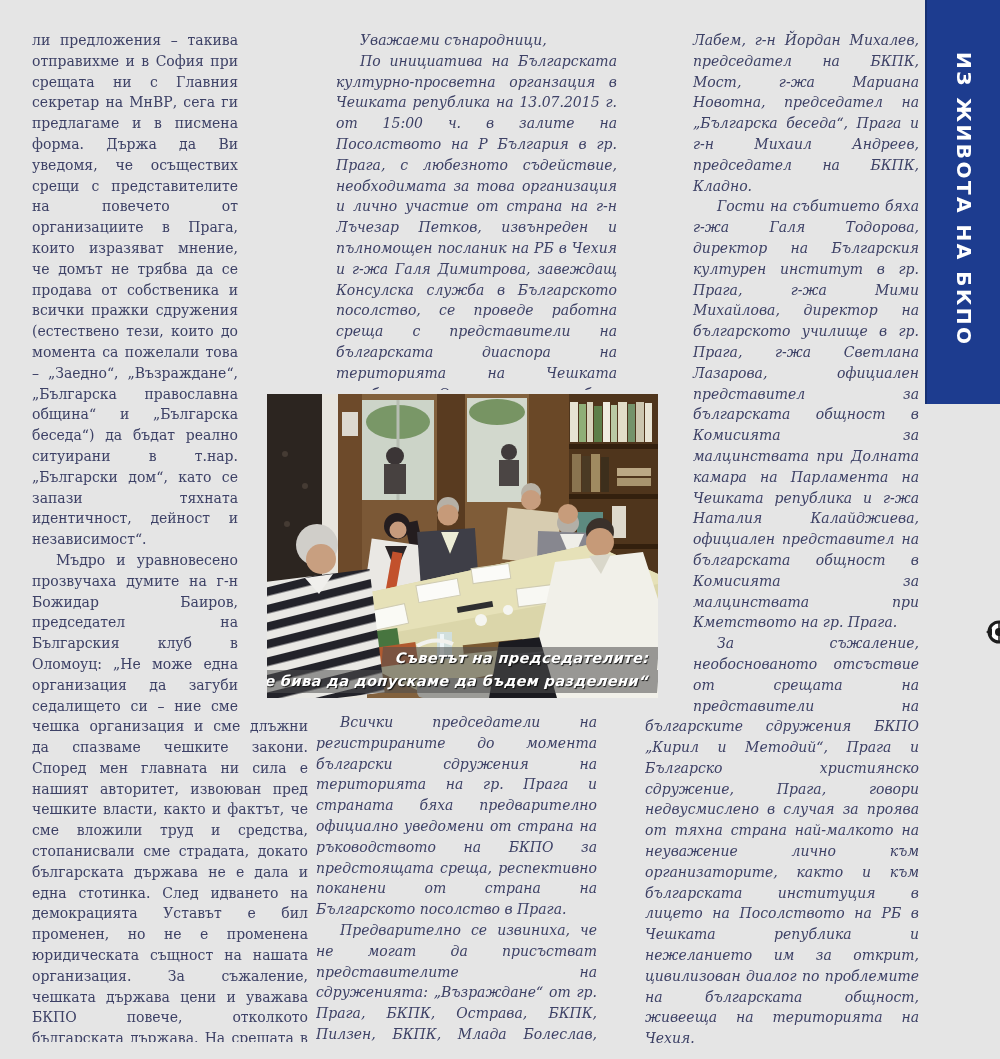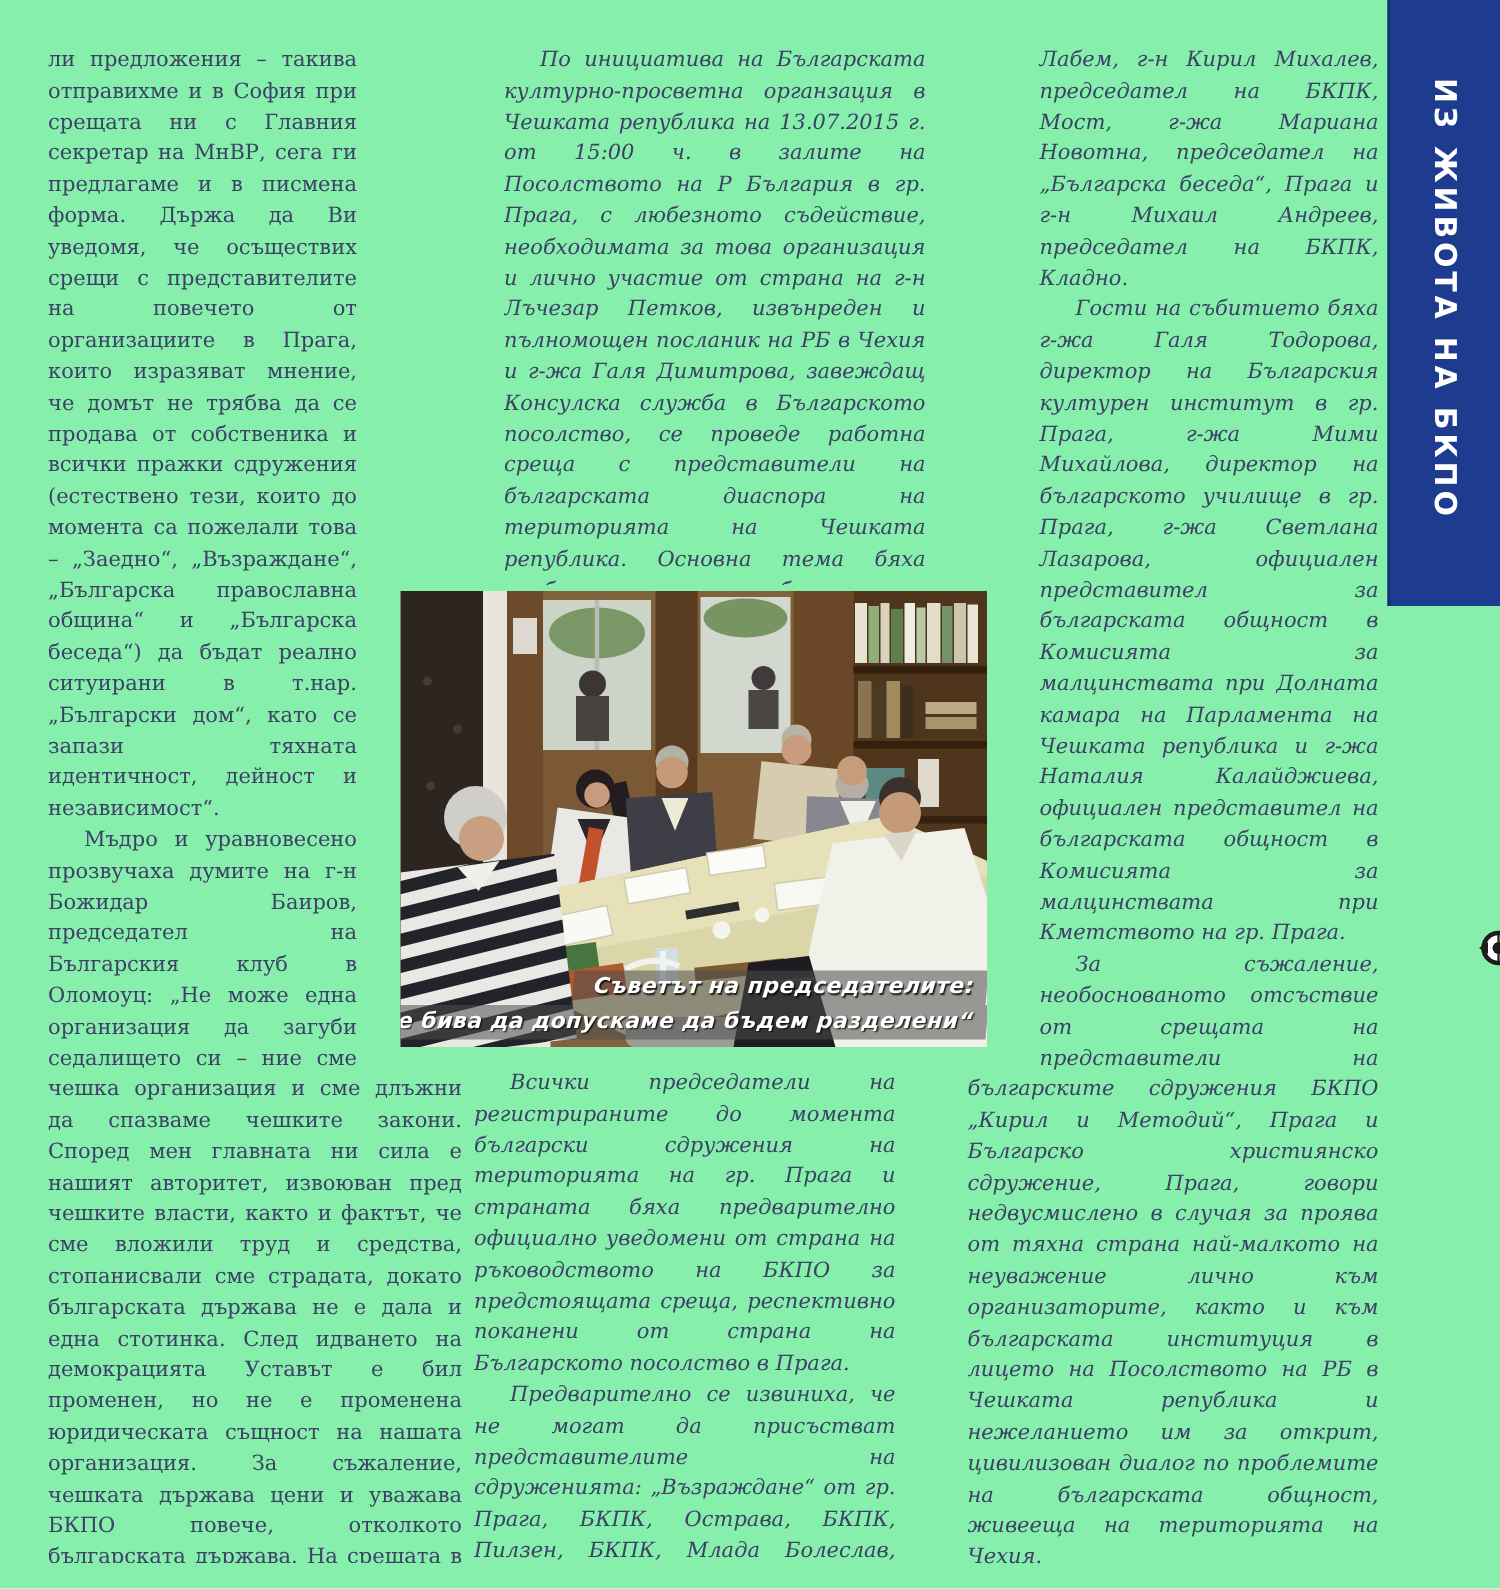--- a/index.html
+++ b/index.html
@@ -1,17 +1,17 @@
 <!DOCTYPE html>
 <html lang="bg"><head>
 <meta charset="utf-8">
 <style>
   html,body{margin:0;padding:0;background:#ffffff;}
   .page{
-    position:relative;width:1000px;height:1059px;background:#86efac;
+    position:relative;width:1000px;height:1059px;background:#e5e5e5;
     overflow:hidden;font-family:"DejaVu Serif",serif;color:#3d4166;
   }
   
   .col{position:absolute;text-align:justify;font-size:14px;line-height:20.8px;}
   .col p{margin:0;text-indent:24px;}
   .col p.noindent{text-indent:0;}
   .col.ital{font-style:italic;}
   #col-left{left:32px;top:30px;width:276px;height:1012px;overflow:hidden;}
   #col-mid-top{left:336px;top:30px;width:281px;height:360px;overflow:hidden;}
   #col-mid-bottom{left:316px;top:712px;width:281px;height:334px;overflow:hidden;}
@@ -51,31 +51,32 @@
 
 <div class="page">
 
   <div class="col" id="col-left">
     <span class="spacer-right"></span>
     <p class="noindent">ли предложения – такива отправихме и в София при срещата ни с Главния секретар на МнВР, сега ги предлагаме и в писмена форма. Държа да Ви уведомя, че осъществих срещи с представителите на повечето от организациите в Прага, които изразяват мнение, че домът не трябва да се продава от собственика и всички пражки сдружения (естествено тези, които до момента са пожелали това – „Заедно“, „Възраждане“, „Българска православна община“ и „Българска беседа“) да бъдат реално ситуирани в т.нар. „Български дом“, като се запази тяхната идентичност, дейност и независимост“.</p>
     <p>Мъдро и уравновесено прозвучаха думите на г-н Божидар Баиров, председател на Българския клуб в Оломоуц: „Не може една организация да загуби седалището си – ние сме чешка организация и сме длъжни да спазваме чешките закони. Според мен главната ни сила е нашият авторитет, извоюван пред чешките власти, както и фактът, че сме вложили труд и средства, стопанисвали сме страдата, докато българската държава не е дала и една стотинка. След идването на демокрацията Уставът е бил променен, но не е променена юридическата същност на нашата организация. За съжаление, чешката държава цени и уважава БКПО повече, отколкото българската държава. На срещата в Посолството не трябва да допускаме конфликт, не бива да допускаме да бъдем разделени – ние представляваме България! Трябва да се съсредоточим върху главното – обединението на българската диаспора!“. Около тези негови думи се сплотиха всички присъстващи, които единодушно решиха на срещата в Посолството да се поддържа поведение на достойнство, коректност и уважаване правата на</p>
   </div>
 
   <div class="col ital" id="col-mid-top">
+    <p>Уважаеми сънародници,</p>
     <p>По инициатива на Българската културно-просветна органзация в Чешката република на 13.07.2015 г. от 15:00 ч. в залите на Посолството на Р България в гр. Прага, с любезното съдействие, необходимата за това организация и лично участие от страна на г-н Лъчезар Петков, извънреден и пълномощен посланик на РБ в Чехия и г-жа Галя Димитрова, завеждащ Консулска служба в Българското посолство, се проведе работна среща с представители на българската диаспора на територията на Чешката република. Основна тема бяха проблемите на българското землячество.</p>
   </div>
 
   <div class="col ital" id="col-mid-bottom">
     <p>Всички председатели на регистрираните до момента български сдружения на територията на гр. Прага и страната бяха предварително официално уведомени от страна на ръководството на БКПО за предстоящата среща, респективно поканени от страна на Българското посолство в Прага.</p>
     <p>Предварително се извиниха, че не могат да присъстват представителите на сдруженията: „Възраждане“ от гр. Прага, БКПК, Острава, БКПК, Пилзен, БКПК, Млада Болеслав, БКПК, Бърно. В срещата взеха участие представители на следните официално регистрирани български</p>
   </div>
 
   <div class="col ital" id="col-right">
     <span class="spacer-left"></span>
-    <p class="noindent">Лабем, г-н Кирил Михалев, председател на БКПК, Мост, г-жа Мариана Новотна, председател на „Българска беседа“, Прага и г-н Михаил Андреев, председател на БКПК, Кладно.</p>
+    <p class="noindent">Лабем, г-н Йордан Михалев, председател на БКПК, Мост, г-жа Мариана Новотна, председател на „Българска беседа“, Прага и г-н Михаил Андреев, председател на БКПК, Кладно.</p>
     <p>Гости на събитието бяха г-жа Галя Тодорова, директор на Българския културен институт в гр. Прага, г-жа Мими Михайлова, директор на българското училище в гр. Прага, г-жа Светлана Лазарова, официален представител за българската общност в Комисията за малцинствата при Долната камара на Парламента на Чешката република и г-жа Наталия Калайджиева, официален представител на българската общност в Комисията за малцинствата при Кметството на гр. Прага.</p>
     <p>За съжаление, необоснованото отсъствие от срещата на представители на българските сдружения БКПО „Кирил и Методий“, Прага и Българско християнско сдружение, Прага, говори недвусмислено в случая за проява от тяхна страна най-малкото на неуважение лично към организаторите, както и към българската институция в лицето на Посолството на РБ в Чешката република и нежеланието им за открит, цивилизован диалог по проблемите на българската общност, живееща на територията на Чехия.</p>
 
   </div>
 
   <div id="photo">
     <svg width="391" height="304" viewBox="0 0 391 304" xmlns="http://www.w3.org/2000/svg">
       <defs>
         <pattern id="stripes" width="12" height="17" patternUnits="userSpaceOnUse" patternTransform="rotate(-7)">
           <rect width="12" height="17" fill="#e9e8e4"></rect>

